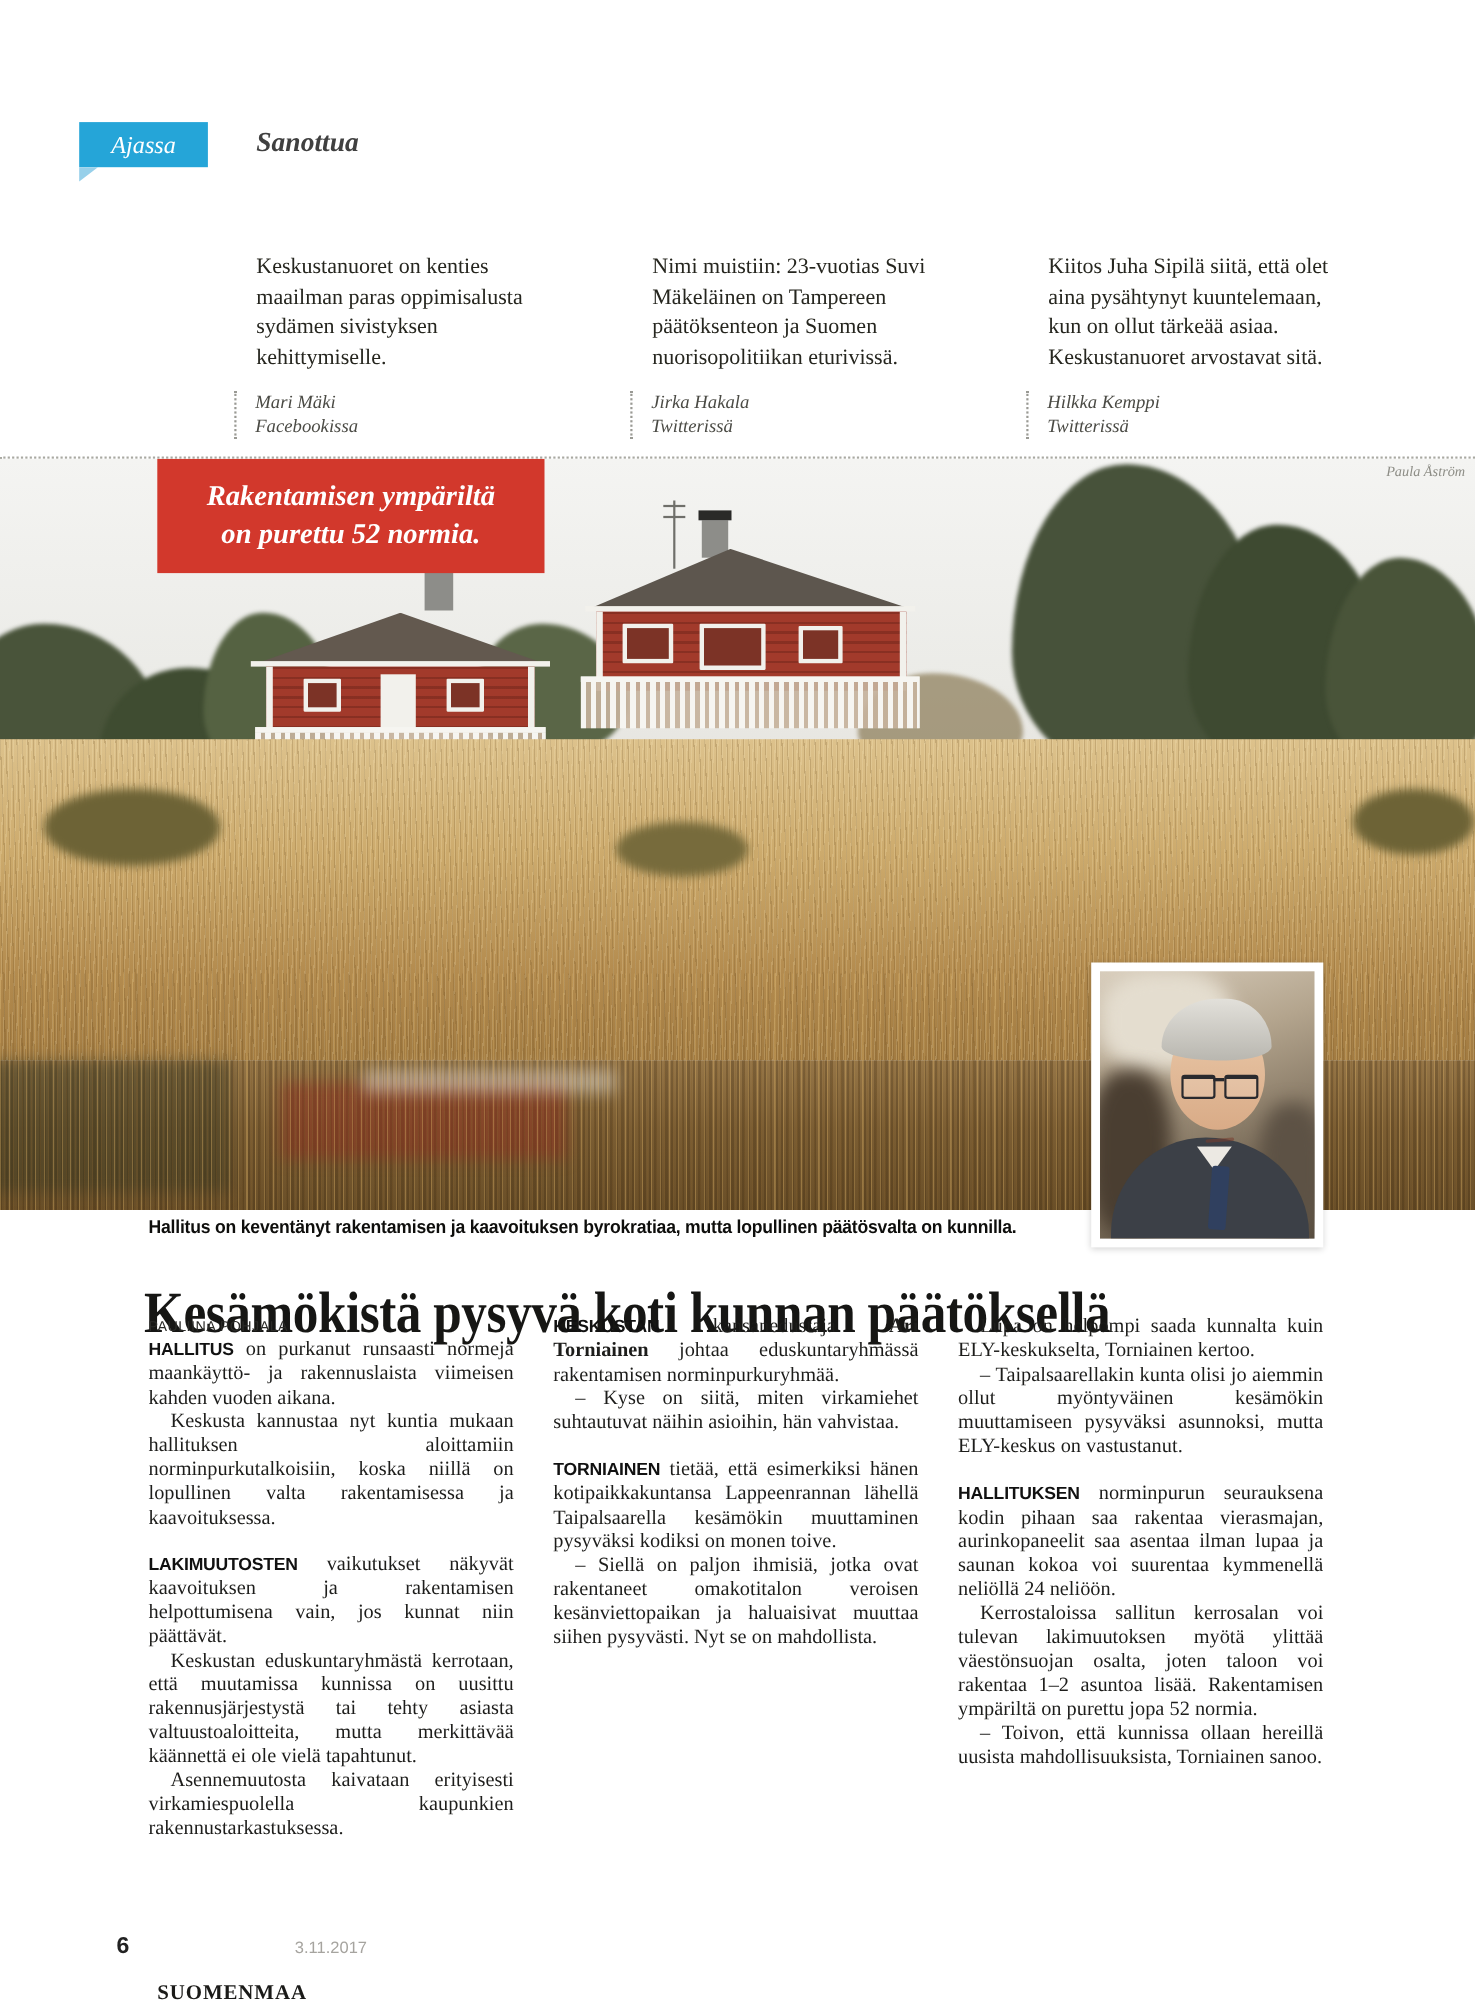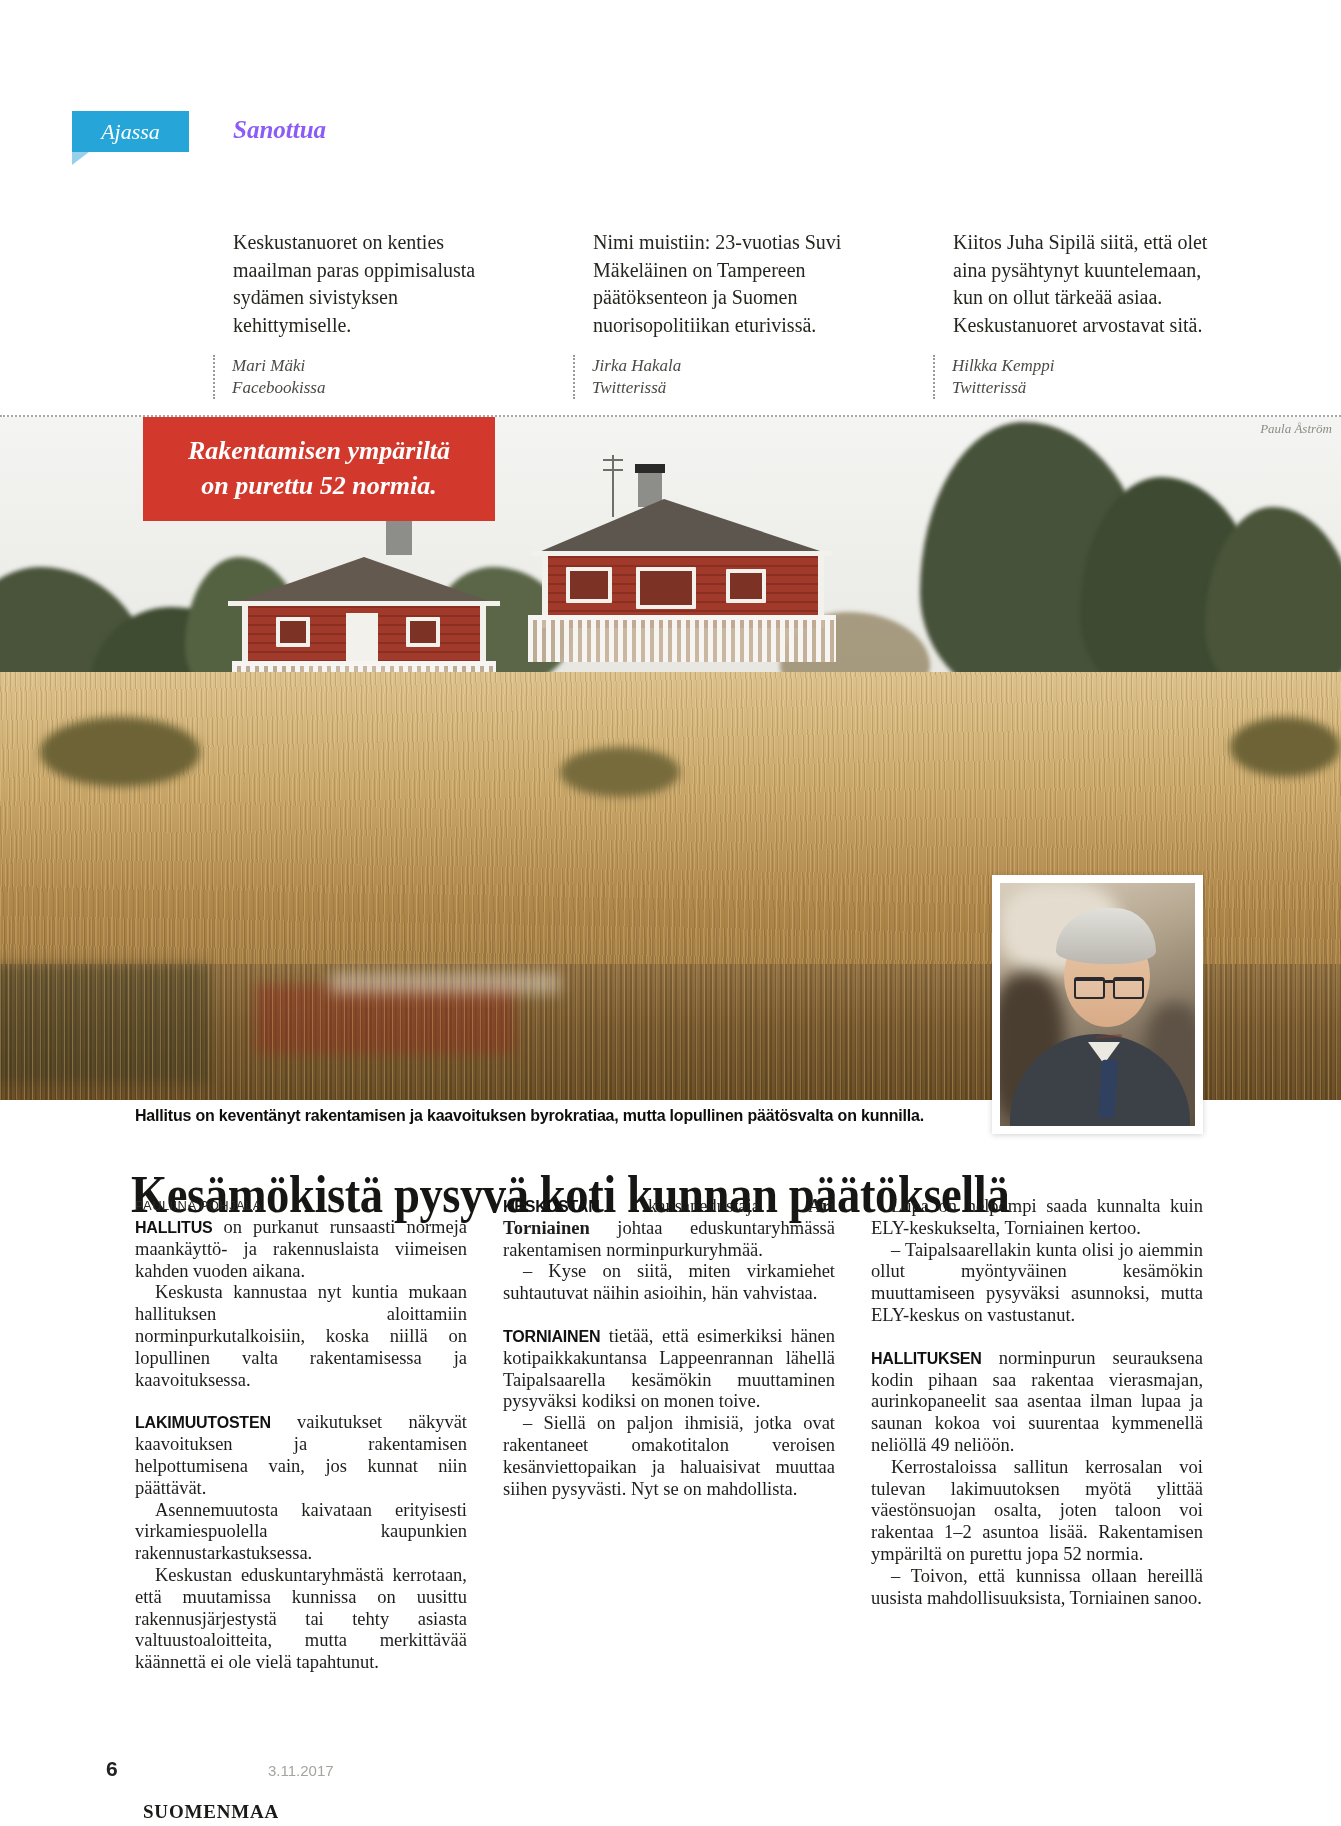--- a/index.html
+++ b/index.html
@@ -6,21 +6,21 @@
   .page{position:relative;width:1341px;height:1824px;background:#fff;overflow:hidden;
         font-family:"Liberation Serif",serif;color:#1d1d1b;}
 
   
   .tab{position:absolute;left:72px;top:111px;width:117px;height:41px;background:#25a5d8;
        display:flex;align-items:center;justify-content:center;
        font:italic 22px "Liberation Serif",serif;color:#fff;}
   .tab::after{content:"";position:absolute;left:0;top:41px;width:0;height:0;
        border-top:13px solid #97d0ea;border-right:17px solid transparent;}
   .section-title{position:absolute;left:233px;top:116px;
-       font:italic 700 25px "Liberation Serif",serif;color:#8b5cf6;}
+       font:italic 700 25px "Liberation Serif",serif;color:#404040;}
 
   
   .quote{position:absolute;top:205px;width:272px;margin-top:24px;}
   .qt{margin:0;font:20px/27.5px "Liberation Serif",serif;color:#26261f;}
   .attr{margin-top:16px;margin-left:-20px;border-left:2px dotted #9a9a94;padding-left:17px;}
   .an,.as{font:italic 17px/22px "Liberation Serif",serif;color:#4b4b45;}
 
   
   .photo{position:absolute;left:0;top:415px;width:1341px;height:683px;
          border-top:2px dotted #a9a9a2;overflow:hidden;}
@@ -215,33 +215,33 @@
   </div>
 
   <div class="caption">Hallitus on keventänyt rakentamisen ja kaavoituksen byrokratiaa, mutta lopullinen päätösvalta on kunnilla.</div>
   <div class="headline">Kesämökistä pysyvä koti kunnan päätöksellä</div>
 
   <div class="col" style="left:135px">
     <div class="byline">PAULIINA POHJALA</div>
   <p class="bp"><span class="lead">HALLITUS</span><span> on purkanut runsaasti normeja maankäyttö- ja rakennuslaista viimeisen kahden vuoden aikana.</span></p>
       <p class="bp ind"><span>Keskusta kannustaa nyt kuntia mukaan hallituksen aloittamiin norminpurkutalkoisiin, koska niillä on lopullinen valta rakentamisessa ja kaavoituksessa.</span></p>
       <p class="bp sp"><span class="lead">LAKIMUUTOSTEN</span><span> vaikutukset näkyvät kaavoituksen ja rakentamisen helpottumisena vain, jos kunnat niin päättävät.</span></p>
+      <p class="bp ind"><span>Keskustan eduskuntaryhmästä kerrotaan, että muutamissa kunnissa on uusittu rakennusjärjestystä tai tehty asiasta valtuustoaloitteita, mutta merkittävää käännettä ei ole vielä tapahtunut.</span></p>
       <p class="bp ind"><span>Asennemuutosta kaivataan erityisesti virkamiespuolella kaupunkien rakennustarkastuksessa.</span></p>
-      <p class="bp ind"><span>Keskustan eduskuntaryhmästä kerrotaan, että muutamissa kunnissa on uusittu rakennusjärjestystä tai tehty asiasta valtuustoaloitteita, mutta merkittävää käännettä ei ole vielä tapahtunut.</span></p>
     </div>
   <div class="col" style="left:503px">
       <p class="bp"><span class="lead">KESKUSTAN</span><span> kansanedustaja </span><span class="b">Ari Torniainen</span><span> johtaa eduskuntaryhmässä rakentamisen norminpurkuryhmää.</span></p>
       <p class="bp ind"><span>– Kyse on siitä, miten virkamiehet suhtautuvat näihin asioihin, hän vahvistaa.</span></p>
       <p class="bp sp"><span class="lead">TORNIAINEN</span><span> tietää, että esimerkiksi hänen kotipaikkakuntansa Lappeenrannan lähellä Taipalsaarella kesämökin muuttaminen pysyväksi kodiksi on monen toive.</span></p>
       <p class="bp ind"><span>– Siellä on paljon ihmisiä, jotka ovat rakentaneet omakotitalon veroisen kesänviettopaikan ja haluaisivat muuttaa siihen pysyvästi. Nyt se on mahdollista.</span></p>
     </div>
   <div class="col" style="left:871px">
       <p class="bp ind"><span>Lupa on helpompi saada kunnalta kuin ELY-keskukselta, Torniainen kertoo.</span></p>
       <p class="bp ind"><span>– Taipalsaarellakin kunta olisi jo aiemmin ollut myöntyväinen kesämökin muuttamiseen pysyväksi asunnoksi, mutta ELY-keskus on vastustanut.</span></p>
-      <p class="bp sp"><span class="lead">HALLITUKSEN</span><span> norminpurun seurauksena kodin pihaan saa rakentaa vierasmajan, aurinkopaneelit saa asentaa ilman lupaa ja saunan kokoa voi suurentaa kymmenellä neliöllä 49 neliöön.</span></p>
+      <p class="bp sp"><span class="lead">HALLITUKSEN</span><span> norminpurun seurauksena kodin pihaan saa rakentaa vierasmajan, aurinkopaneelit saa asentaa ilman lupaa ja saunan kokoa voi suurentaa kymmenellä neliöllä 24 neliöön.</span></p>
       <p class="bp ind"><span>Kerrostaloissa sallitun kerrosalan voi tulevan lakimuutoksen myötä ylittää väestönsuojan osalta, joten taloon voi rakentaa 1–2 asuntoa lisää. Rakentamisen ympäriltä on purettu jopa 52 normia.</span></p>
       <p class="bp ind"><span>– Toivon, että kunnissa ollaan hereillä uusista mahdollisuuksista, Torniainen sanoo.</span></p>
     </div>
 
   <div class="pagenum">6</div>
   <div class="pub">SUOMENMAA</div>
   <div class="date">3.11.2017</div>
 
 </div>
 

